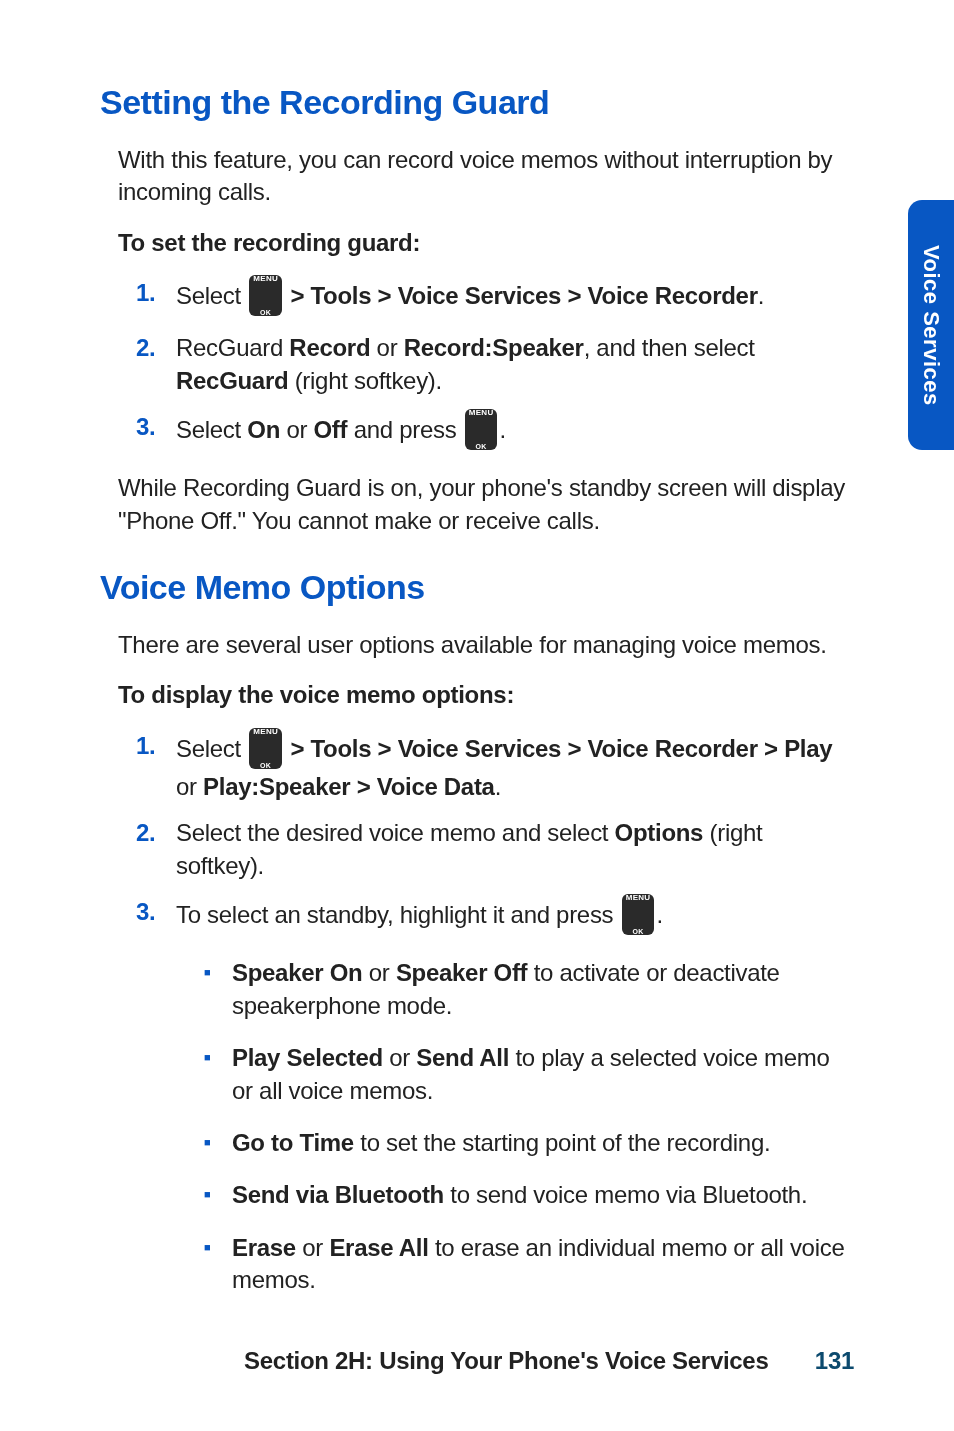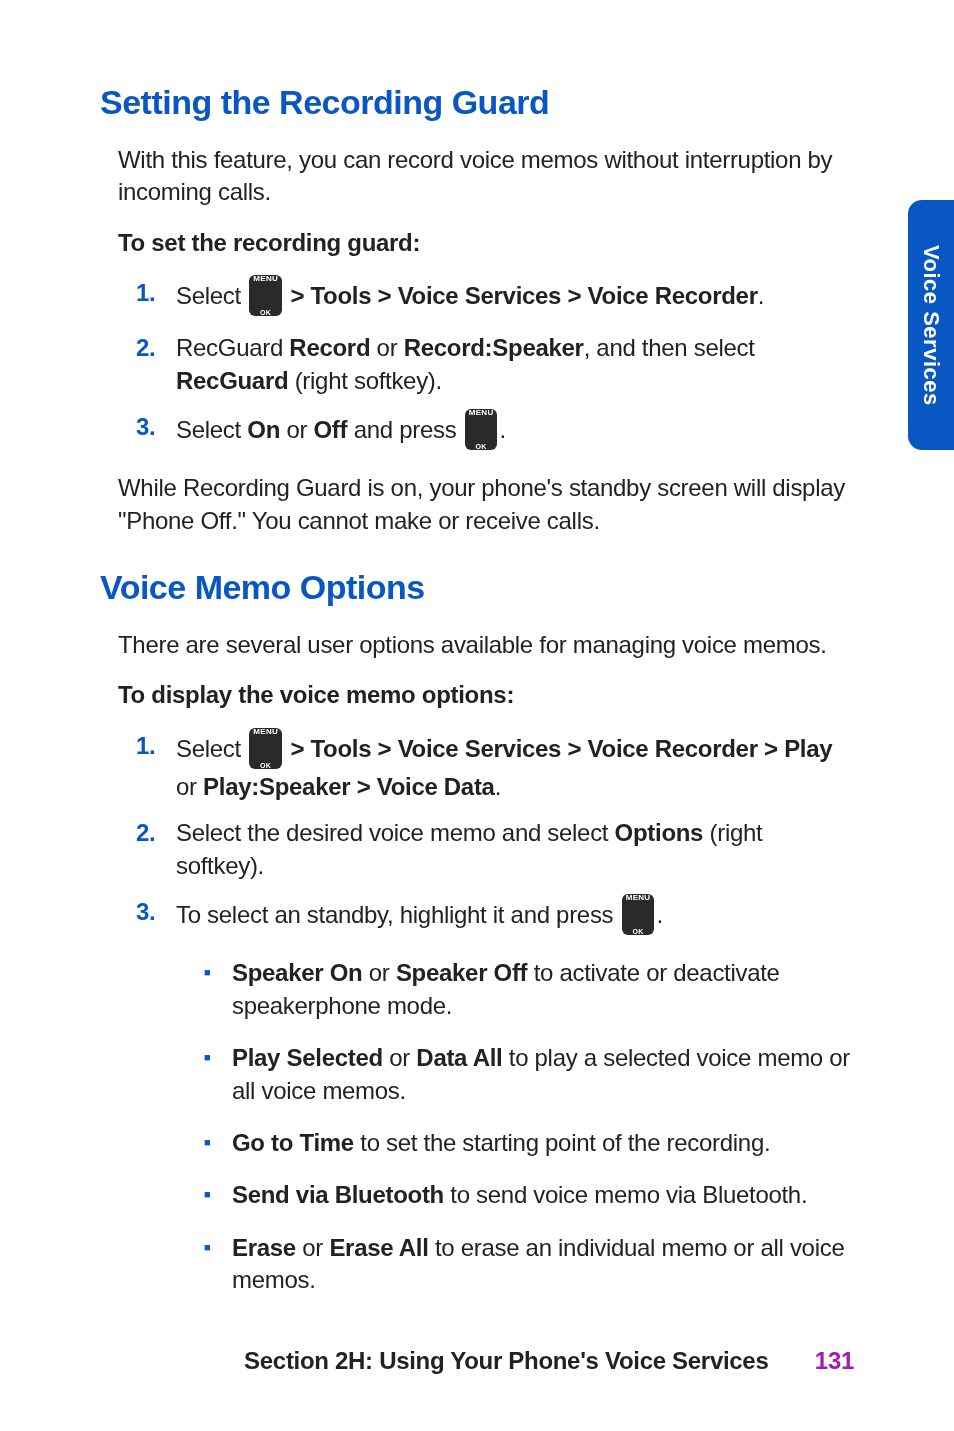--- a/index.html
+++ b/index.html
@@ -114,21 +114,21 @@
     position: absolute;
     bottom: 54px;
     left: 0;
     right: 0;
     text-align: right;
     padding-right: 100px;
     font-weight: bold;
     letter-spacing: -0.3px;
   }
   .footer .pnum {
-    color: #a21caf;
+    color: #0c4a6e;
     margin-left: 40px;
   }
 </style>
 </head>
 <body>
 
 <div class="tab">
   <span>Voice Services</span>
 </div>
 
@@ -193,21 +193,21 @@
         <span>To select an standby, highlight it and press </span><span class="menu-ok">
             <span class="m1">MENU</span>
             <span class="m2">OK</span>
           </span><span>.</span>
 
         <ul class="bullets">
           <li>
             <span class="bold">Speaker On</span><span> or </span><span class="bold">Speaker Off</span><span> to activate or deactivate speakerphone mode.</span>
           </li>
           <li>
-            <span class="bold">Play Selected</span><span> or </span><span class="bold">Data All</span><span> to play a selected voice memo or all voice memos.</span>
+            <span class="bold">Play Selected</span><span> or </span><span class="bold">Send All</span><span> to play a selected voice memo or all voice memos.</span>
           </li>
           <li>
             <span class="bold">Go to Time</span><span> to set the starting point of the recording.</span>
           </li>
           <li>
             <span class="bold">Send via Bluetooth</span><span>  to send voice memo via Bluetooth.</span>
           </li>
           <li>
             <span class="bold">Erase</span><span> or </span><span class="bold">Erase All</span><span> to erase an individual memo or all voice memos.</span>
           </li>

